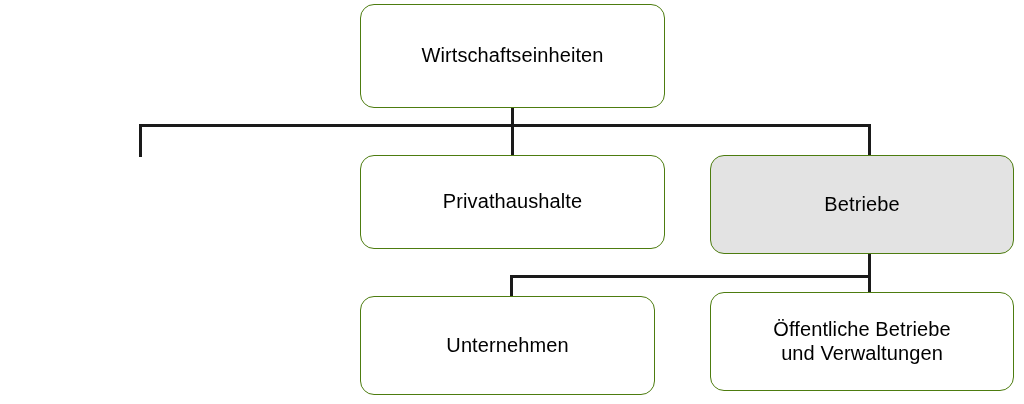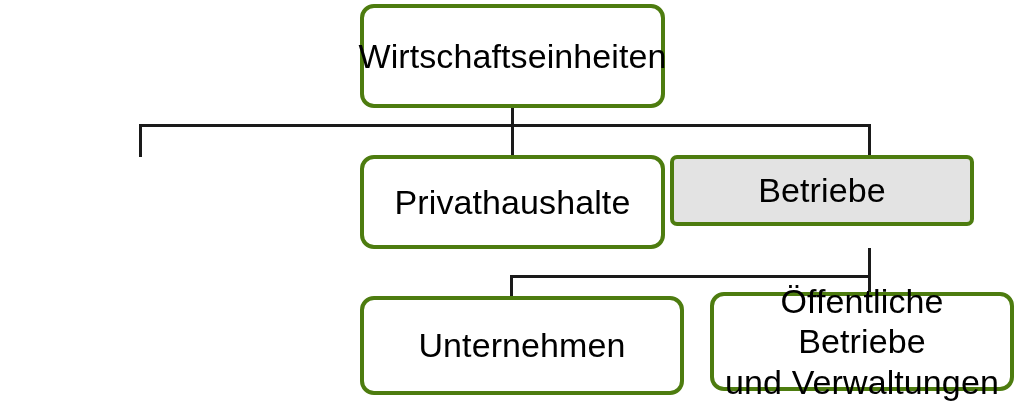--- a/index.html
+++ b/index.html
@@ -13,29 +13,29 @@
   #diagram-root {
     position: relative;
     width: 1024px;
     height: 404px;
     background: #ffffff;
     overflow: hidden;
   }
   .node {
     position: absolute;
     box-sizing: border-box;
-    border: 4px solid #4d7c0f;
+    border: 1px solid #4d7c0f;
     border-radius: 14px;
     background: #ffffff;
     display: flex;
     align-items: center;
     justify-content: center;
     text-align: center;
     color: #000000;
-    font-size: 34px;
+    font-size: 20px;
     line-height: 1.18;
     font-weight: 400;
     letter-spacing: 0.1px;
     z-index: 2;
   }
   .node.highlighted {
     background: #e3e3e3;
   }
   .node .label {
     padding: 0 8px;
@@ -46,22 +46,22 @@
     background: #1a1a1a;
     z-index: 1;
   }
   .connector.h { height: 3px; }
   .connector.v { width: 3px; }
 
   
   #node-root        { left: 360px; top: 4px;   width: 305px; height: 104px; }
   #node-public-hh   { left: 2px;   top: 155px; width: 314px; height: 94px;  }
   #node-private-hh  { left: 360px; top: 155px; width: 305px; height: 94px; text-align: right;  }
-  #node-betriebe    { left: 670px; top: 155px; width: 304px; height: 71px; border-radius: 7px;  }
-  #node-unternehmen { left: 360px; top: 296px; width: 324px; height: 99px;  }
+  #node-betriebe    { left: 710px; top: 155px; width: 304px; height: 99px;  }
+  #node-unternehmen { left: 360px; top: 296px; width: 295px; height: 99px;  }
   #node-oeff-betr   { left: 710px; top: 292px; width: 304px; height: 99px;  }
 
   
   #conn-root-down   { left: 511px; top: 107px; height: 20px; }
   #conn-bus-1       { left: 139px; top: 124px; width: 732px; }
   #conn-drop-left   { left: 139px; top: 124px; height: 33px; }
   #conn-drop-mid    { left: 511px; top: 124px; height: 33px; }
   #conn-drop-right  { left: 868px; top: 124px; height: 33px; }
 
   

